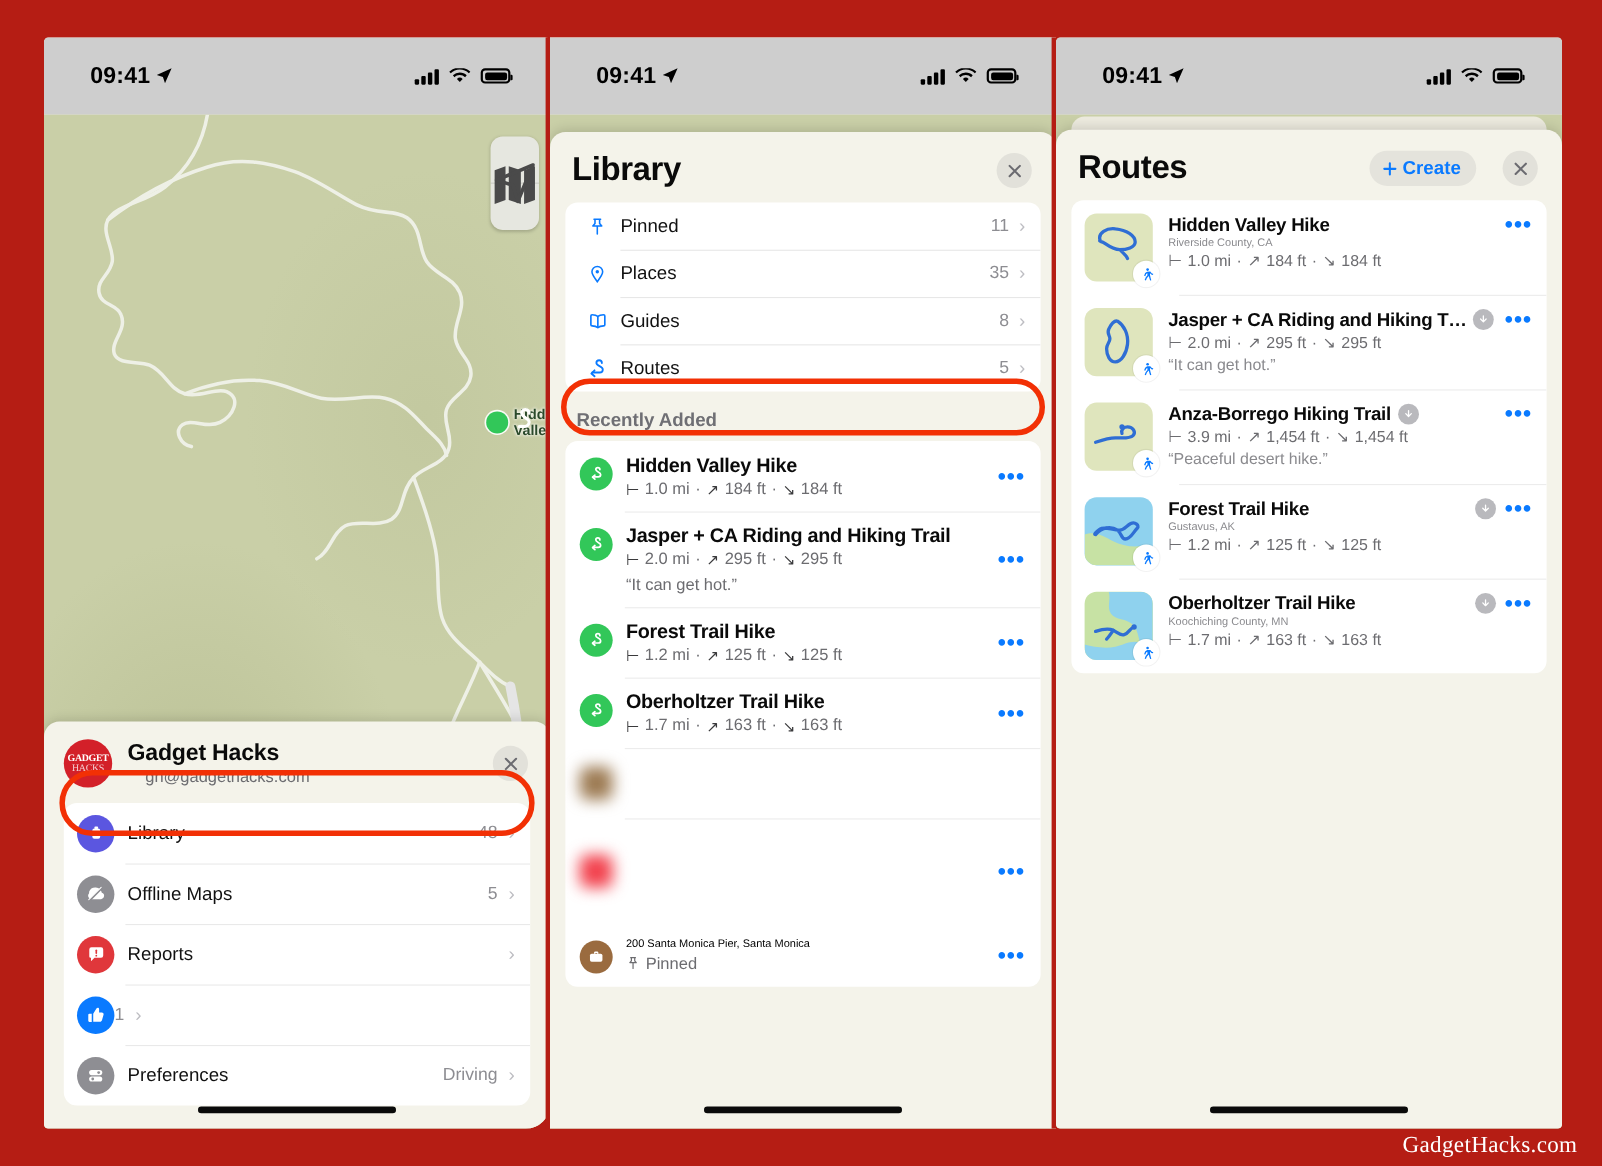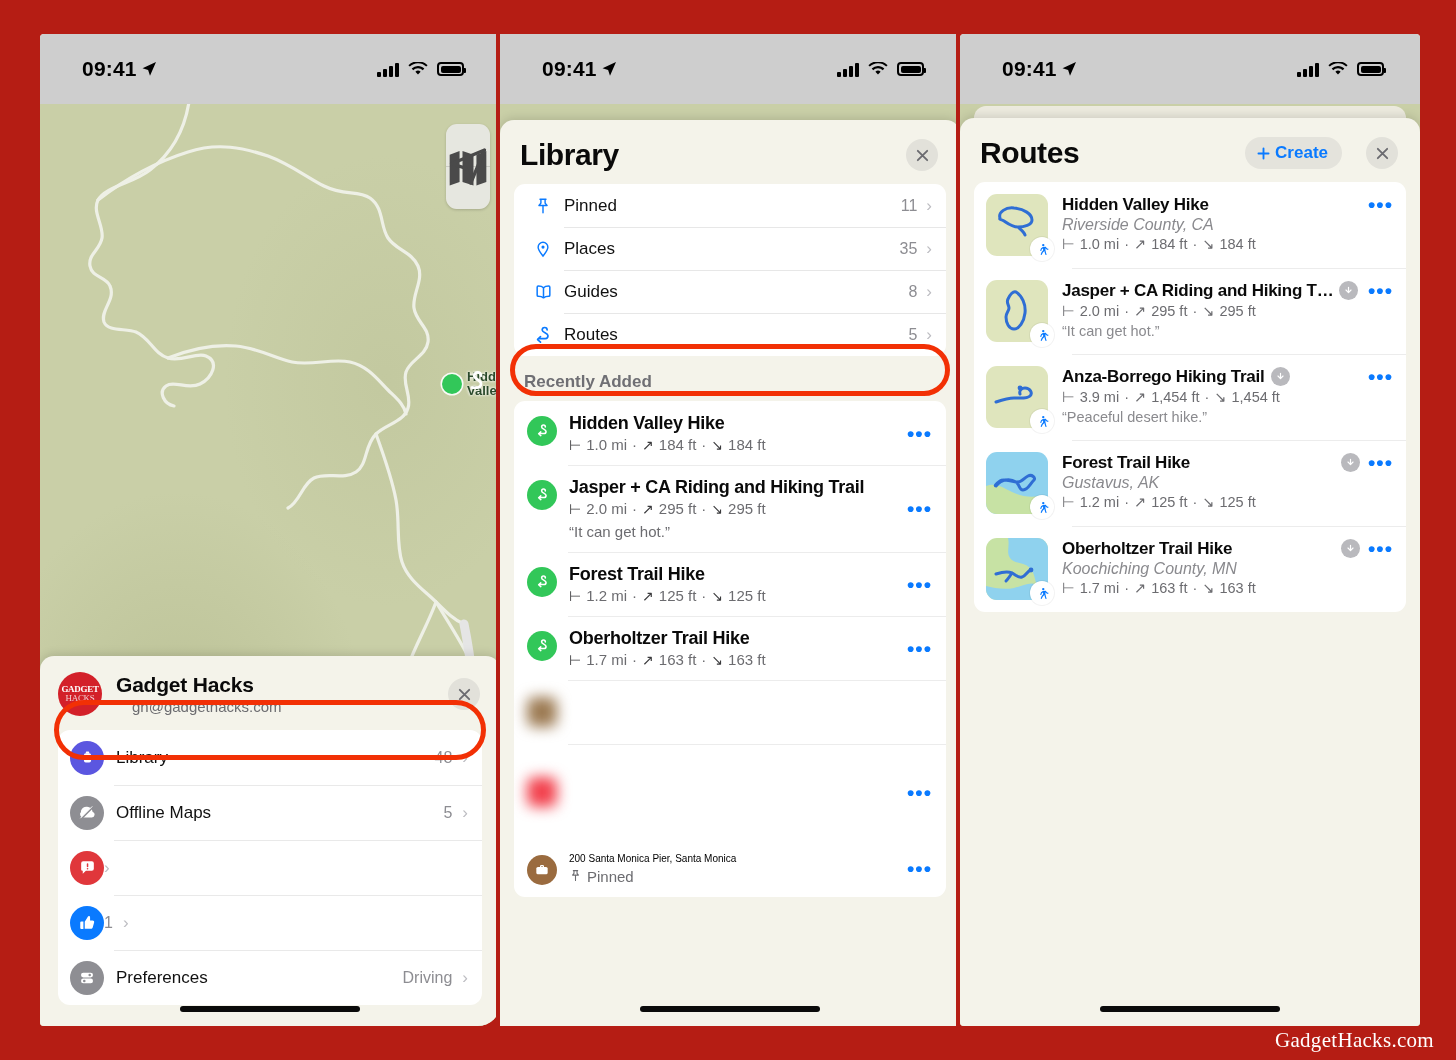--- a/index.html
+++ b/index.html
@@ -205,21 +205,21 @@
   .thumb .inner { position:absolute; inset:0; border-radius:11px; overflow:hidden; }
   .walk-badge {
     position:absolute; right:-6px; bottom:-5px;
     width:24px;height:24px;border-radius:50%;background:#fff;
     display:flex;align-items:center;justify-content:center;
     box-shadow:0 0 0 1px rgba(0,0,0,.05);
   }
   .r3-body { flex:1; padding-left:14px; min-width:0; }
   .r3-titlerow { display:flex; align-items:center; }
   .r3-title { font-size:17px; font-weight:700; color:#0a0a0a; letter-spacing:-.25px; white-space:nowrap; overflow:hidden; text-overflow:ellipsis; }
-  .r3-sub { font-size:16px; color:#8a8a8e; margin-top:1px;font-style:italic;}
+  .r3-sub { font-size:10px; color:#8a8a8e; margin-top:1px;}
   .r3-stats { font-size:14.5px; color:#6c6c70; display:flex; align-items:center; gap:5px; margin-top:2px; white-space:nowrap;}
   .r3-note { font-size:14.5px; color:#8a8a8e; margin-top:4px;}
 </style>
 </head>
 <body>
 
 <div class="stage">
 
   <div class="phone p1">
 
@@ -341,20 +341,21 @@
         </div>
 
         <div class="menu-row">
           <span class="badge-ic" style="background:#e0373b">
             <svg width="19" height="19" viewBox="0 0 24 24">
               <path d="M4 6.5A2.5 2.5 0 0 1 6.5 4h11A2.5 2.5 0 0 1 20 6.5v7a2.5 2.5 0 0 1-2.5 2.5H10l-4 4v-4h-.5A1.5 1.5 0 0 1 4 14.5z" fill="#fff"></path>
               <rect x="11.1" y="6.6" width="1.9" height="5.2" rx=".95" fill="#e0373b"></rect>
               <circle cx="12.05" cy="13.6" r="1.05" fill="#e0373b"></circle>
             </svg>
           </span>
+          <span class="mlbl">Reports</span>
 
           <span class="chev">›</span>
         </div>
 
         <div class="menu-row">
           <span class="badge-ic" style="background:#0a7aff">
             <svg width="18" height="18" viewBox="0 0 24 24" fill="#fff">
                 <path d="M9 10.2 13.1 3.6c.9-1.4 3-.8 3 .9v4.2h3.4c1.4 0 2.4 1.3 2 2.6l-1.9 6.6c-.3 1.1-1.3 1.8-2.4 1.8H9zM4.4 10h2.8v10H4.4A1.4 1.4 0 0 1 3 18.6v-7.2A1.4 1.4 0 0 1 4.4 10z"></path>
               </svg>
           </span>

